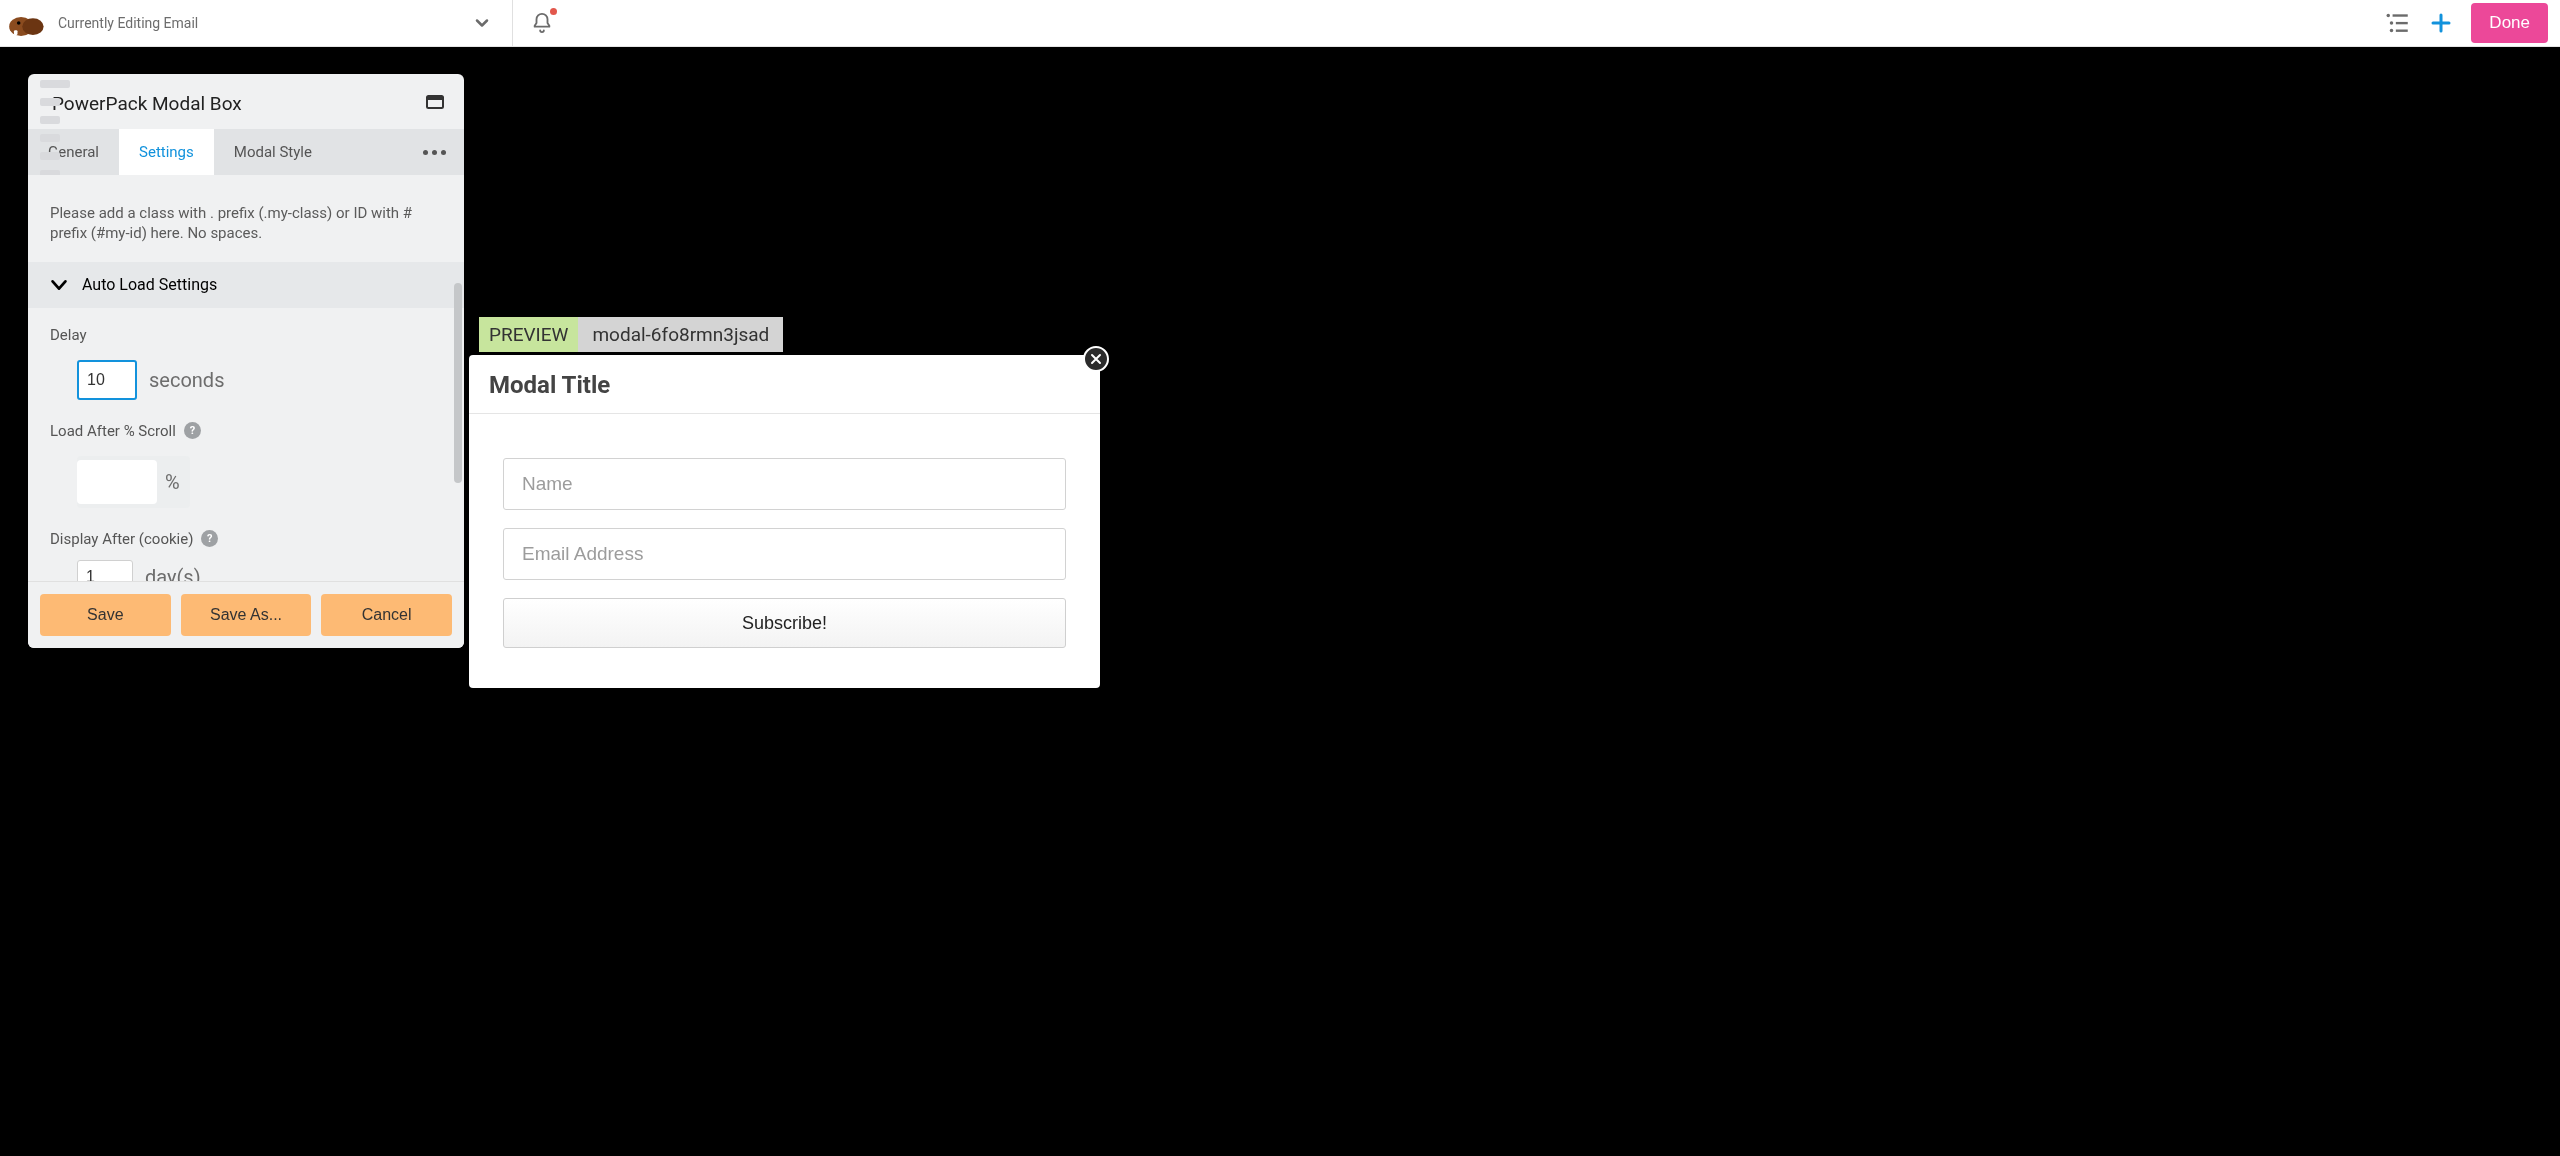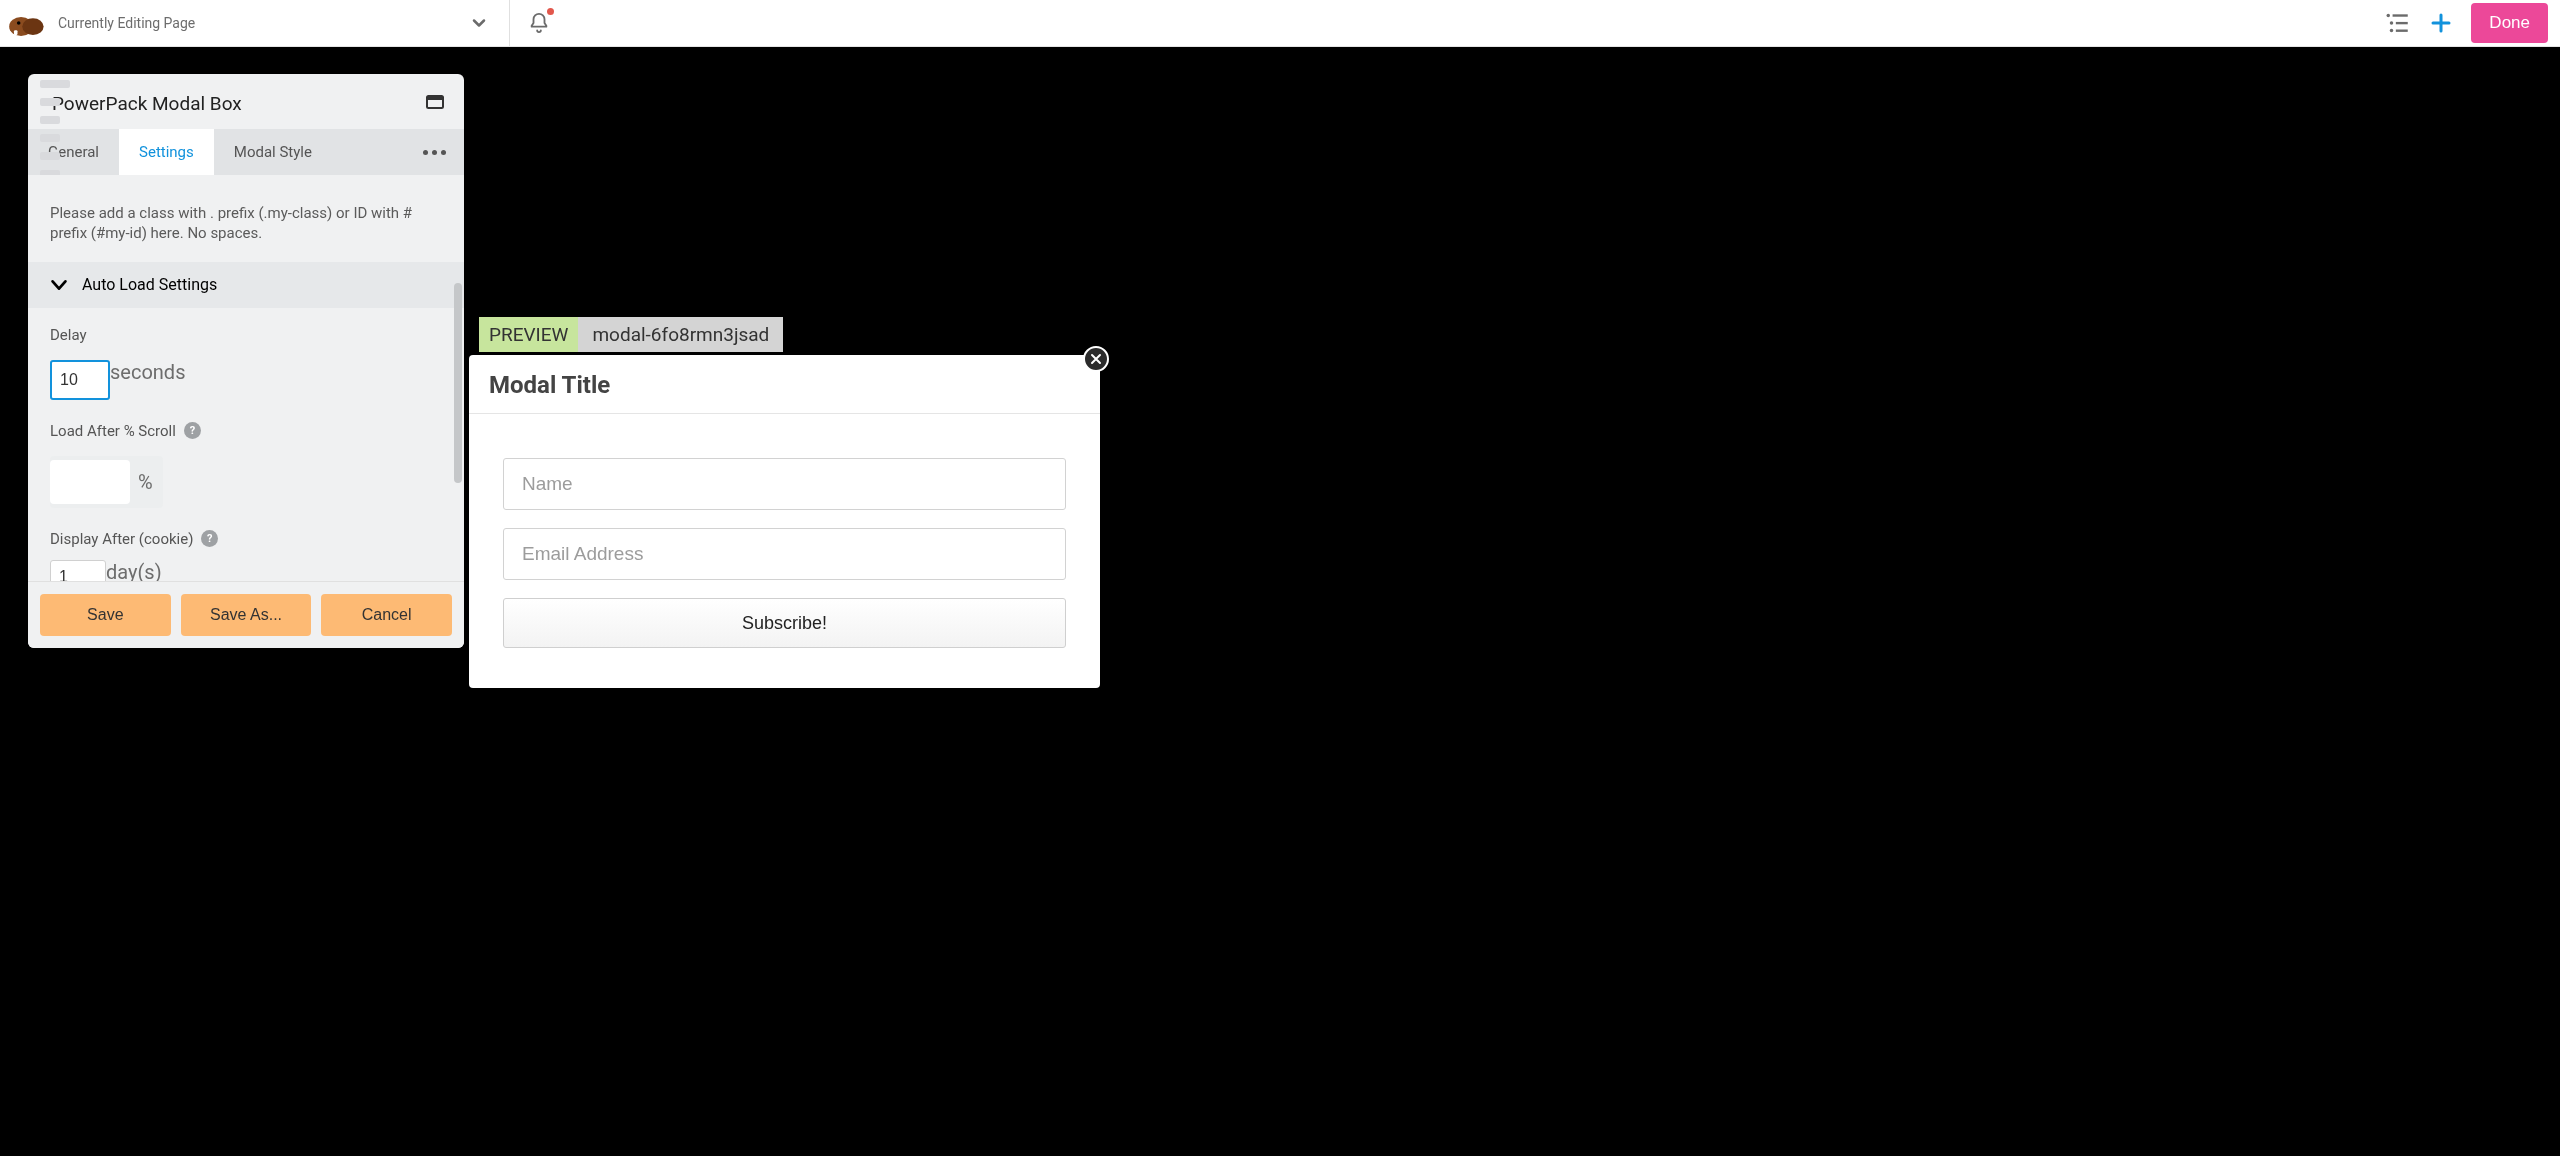--- a/index.html
+++ b/index.html
@@ -70,21 +70,21 @@
   }
   .hint-text { color:#5b5b5b; font-size:15px; padding: 28px 22px 18px 22px; line-height:1.35;}
   .section-hdr {
     background:#e6e8ea; padding:12px 20px; display:flex; align-items:center; gap:12px;
     font-size:16px; cursor:pointer;
   }
   .chev-big { transform: rotate(0deg); }
   .field-block { padding: 18px 22px 4px 22px; }
   .field-label { color:#555; font-size:15px; display:flex; align-items:center; gap:8px;}
   .help-circle { width:17px;height:17px;border-radius:50%;background:#9ea1a4;color:#fff;display:flex;align-items:center;justify-content:center;font-size:11px;font-weight:bold; cursor:help;}
-  .field-row { display:flex; align-items:flex-start; margin-top:16px;}
+  .field-row { display:flex; align-items:center; gap:12px; margin-top:16px;margin-left:27px;}
   .num-input {
     width:60px; height:40px; border:2px solid #1292dc; border-radius:3px;
     background:#fff; text-align:left; padding:0 8px; font-size:16px; color:#333;
     outline:none;
   }
   .num-input.plain { border:1px solid #d0d0d0; }
   .unit { color:#6d6d6d; font-size:20px;}
   .pct-input-wrap {
     display:flex; align-items:center; background:#eceeef; border-radius:4px;
     padding: 4px 10px 4px 0;
@@ -146,21 +146,21 @@
 <div class="topbar">
   <div class="topbar-left">
     <span class="beaver-logo">
       <svg viewBox="0 0 64 48" width="38" height="30">
         <ellipse cx="22" cy="30" rx="20" ry="16" fill="#8a4b1f"></ellipse>
         <ellipse cx="42" cy="30" rx="18" ry="14" fill="#6b3512"></ellipse>
         <circle cx="18" cy="24" r="3" fill="#000"></circle>
         <rect x="10" y="36" width="6" height="8" rx="2" fill="#fff"></rect>
       </svg>
     </span>
-    <span class="page-title">Currently Editing Page</span>
+    <span class="page-title">Currently Editing Email</span>
     <span class="spacer-col">
       <span class="chevron-down-btn icon-btn">
         <svg width="20" height="20" viewBox="0 0 24 24">
             <path d="M6 9l6 6 6-6" fill="none" stroke="#6b6b6b" stroke-width="3" stroke-linecap="round" stroke-linejoin="round"></path>
           </svg>
       </span>
       <span class="divider"></span>
       <span class="bell-wrap icon-btn">
         <svg width="22" height="22" viewBox="0 0 24 24">
             <path d="M12 2a6 6 0 0 0-6 6v4l-2 3v1h16v-1l-2-3V8a6 6 0 0 0-6-6zM10 20a2 2 0 0 0 4 0" fill="none" stroke="#6b6b6b" stroke-width="2" stroke-linecap="round" stroke-linejoin="round"></path>

